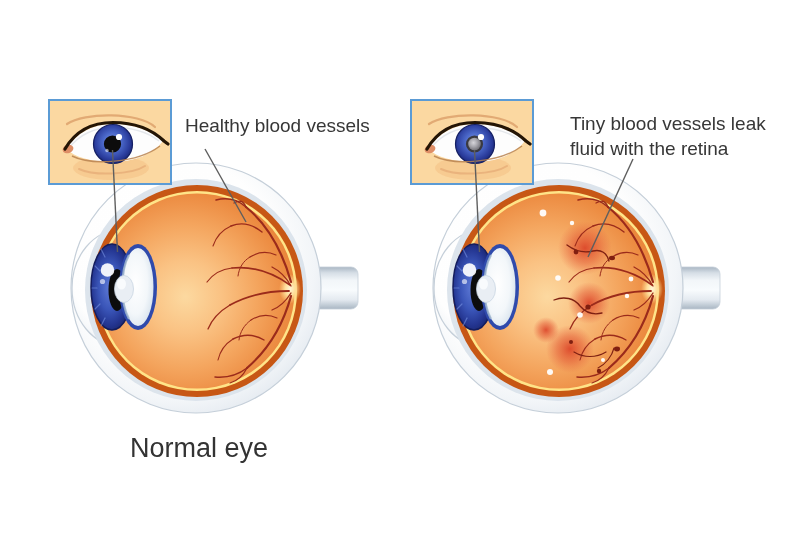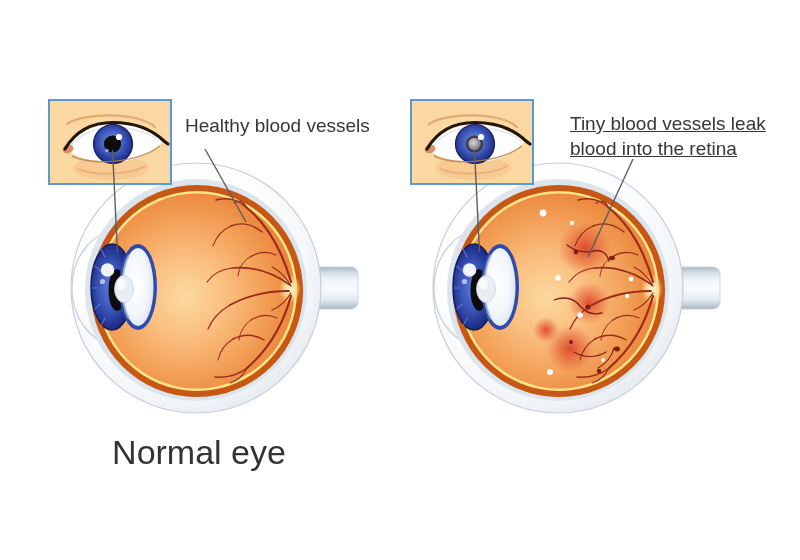--- a/index.html
+++ b/index.html
@@ -1,21 +1,21 @@
 <!DOCTYPE html>
 <html><head>
 <meta charset="utf-8">
 <style>
   html,body{margin:0;padding:0;background:#fff;}
   #stage{position:relative;width:800px;height:560px;background:#fff;overflow:hidden;
          font-family:"Liberation Sans",sans-serif;}
   #art{position:absolute;left:0;top:0;}
   .label{position:absolute;font-size:19px;line-height:1.32;color:#373737;white-space:nowrap;}
-  .caption{position:absolute;font-size:34px;color:#333;text-align:center;width:300px;}
-  .label span{display:block;text-decoration:underline;}
+  .caption{position:absolute;font-size:27px;color:#333;text-align:center;width:300px;}
+  .label span{display:block;}
 </style>
 </head>
 <body>
 
 <div id="stage">
 
 <svg id="art" width="800" height="560" viewBox="0 0 800 560">
   <defs>
     <radialGradient id="gScl" cx="42%" cy="40%" r="75%">
       <stop offset="0" stop-color="#FFFFFF"></stop>
@@ -201,19 +201,19 @@
       <path d="M112.5,150 L117.5,252"></path>
       <path d="M271,159 L226,257"></path>
     </g>
   </g>
 </svg>
 
 <div class="label" style="left:185px;top:113px">Healthy blood vessels</div>
 
 <div class="label" style="left:570px;top:111px">
   <span>Tiny blood vessels leak</span>
-  <span>blood into the retina</span>
+  <span>fluid with the retina</span>
 </div>
 
 <div class="caption" style="left:49px;top:433px">Normal eye</div>
 
 
 </div>
 
 </body></html>

